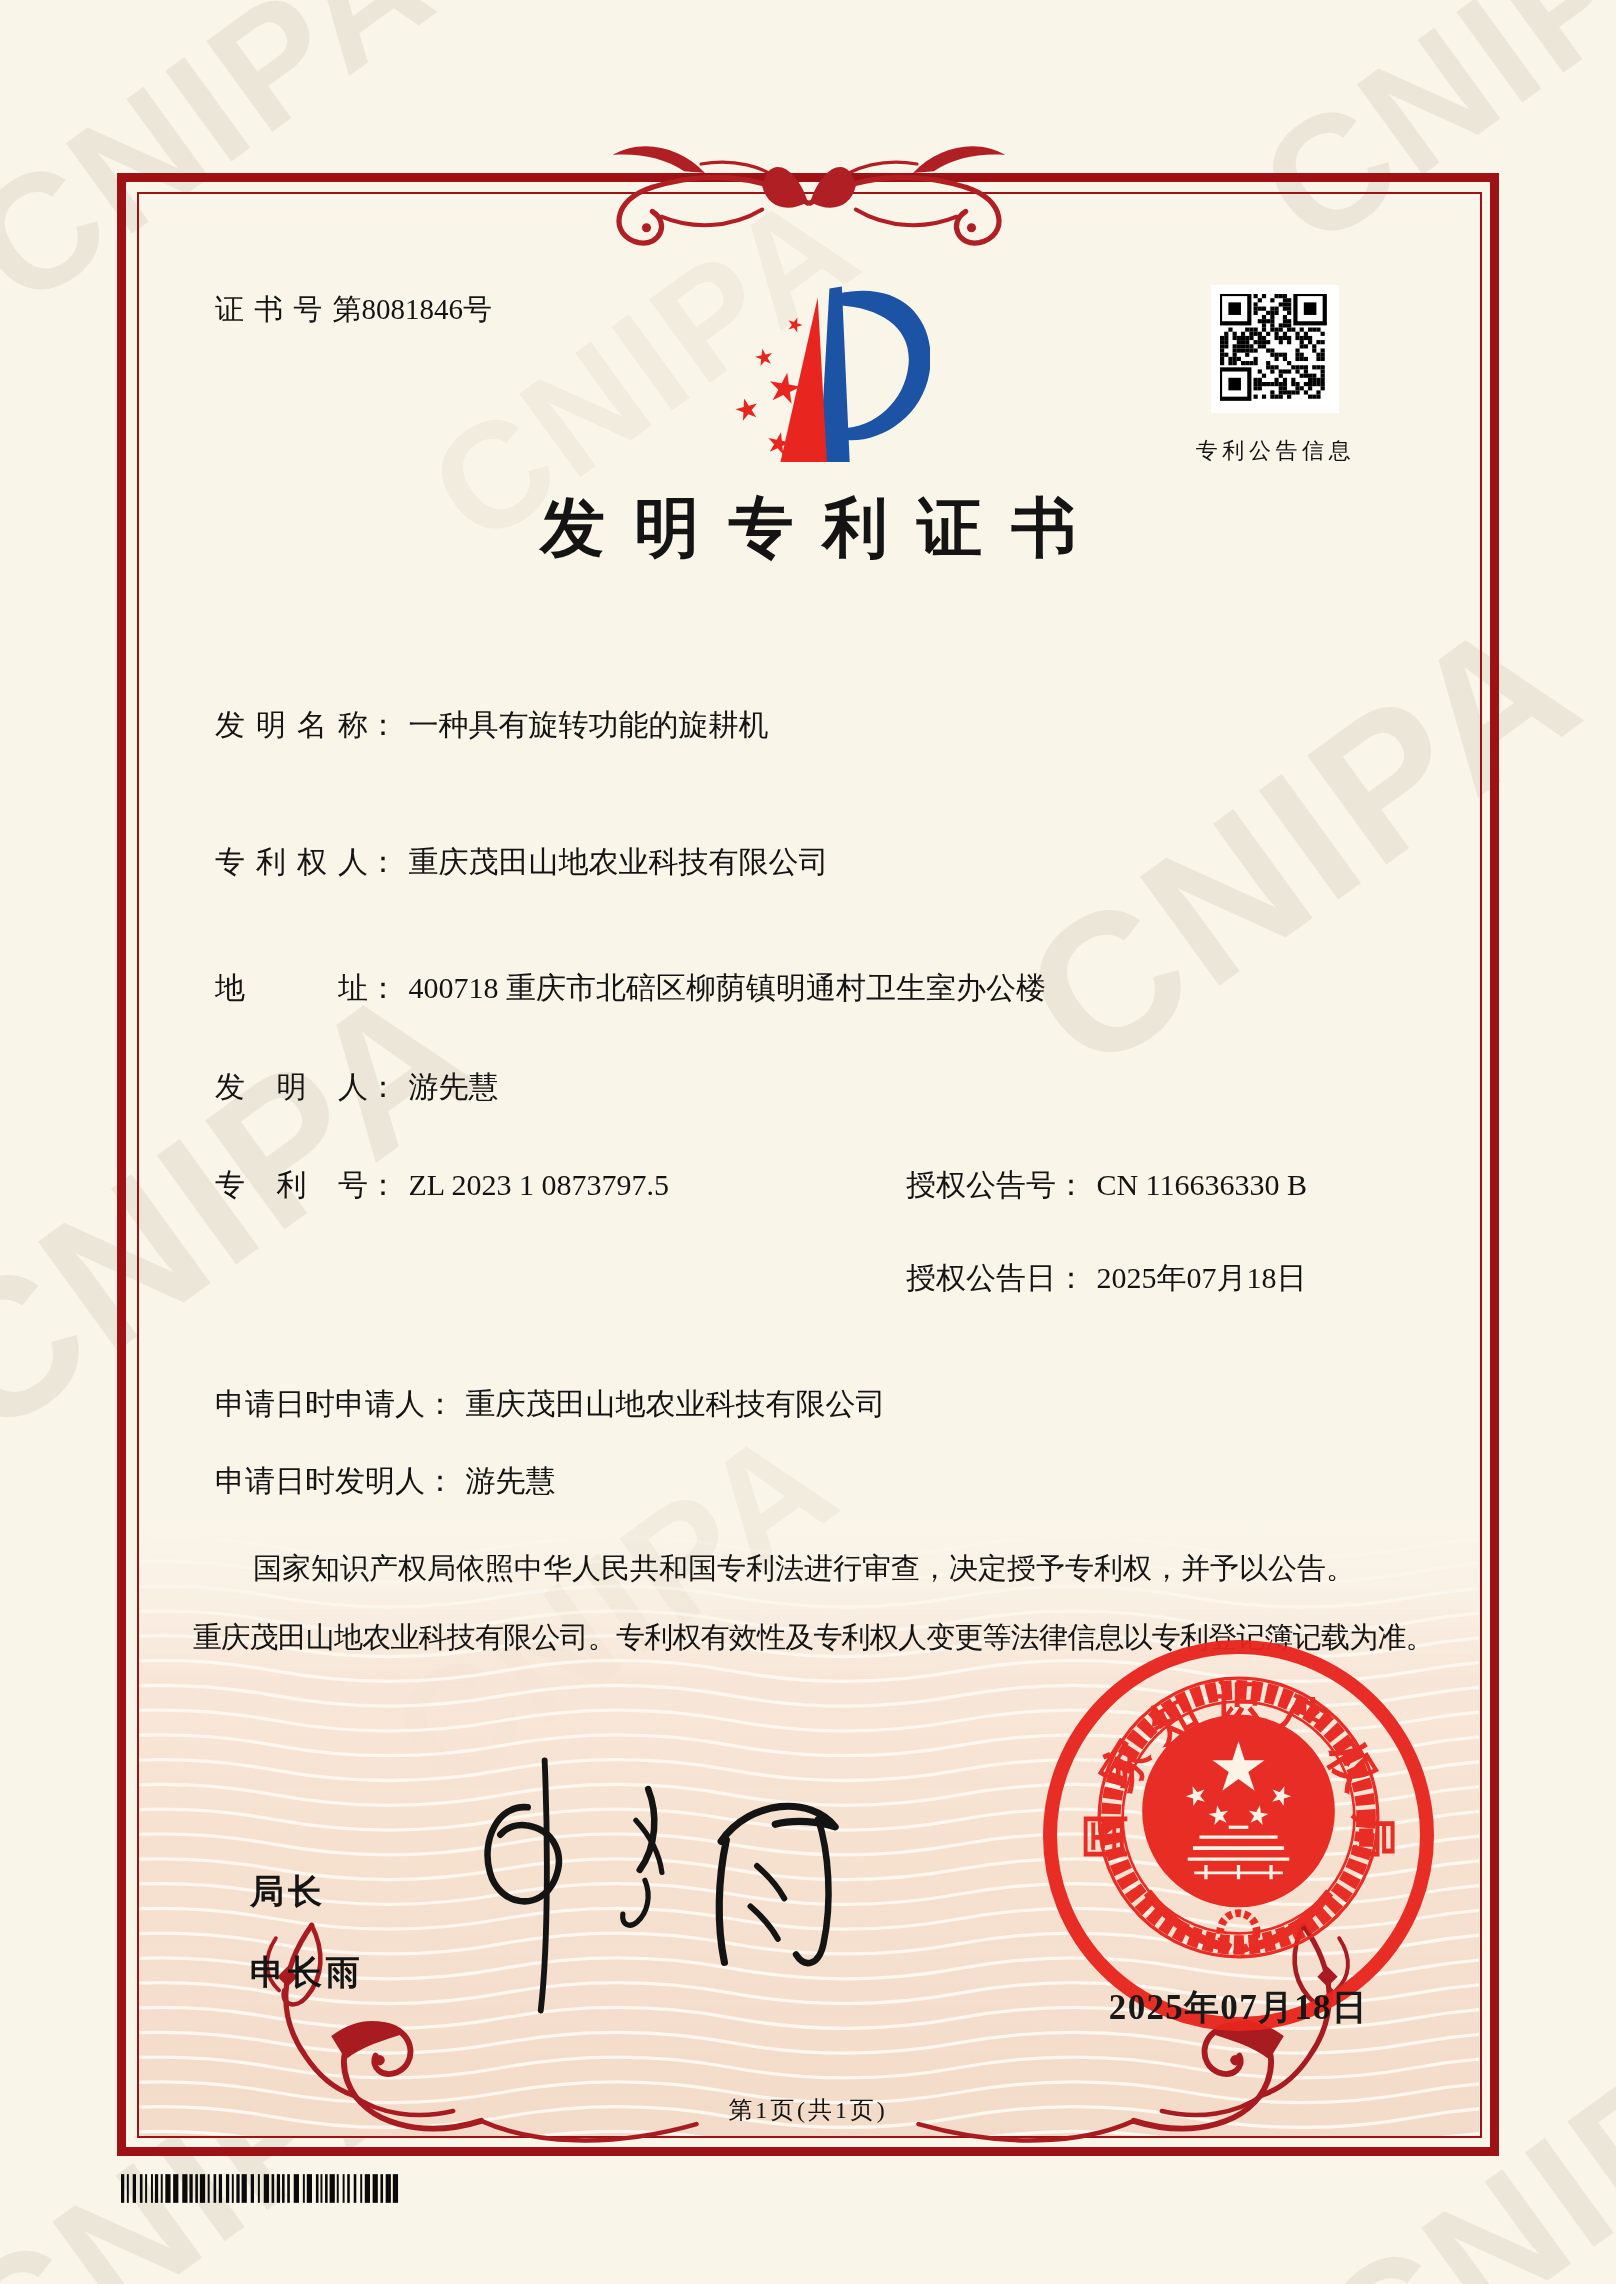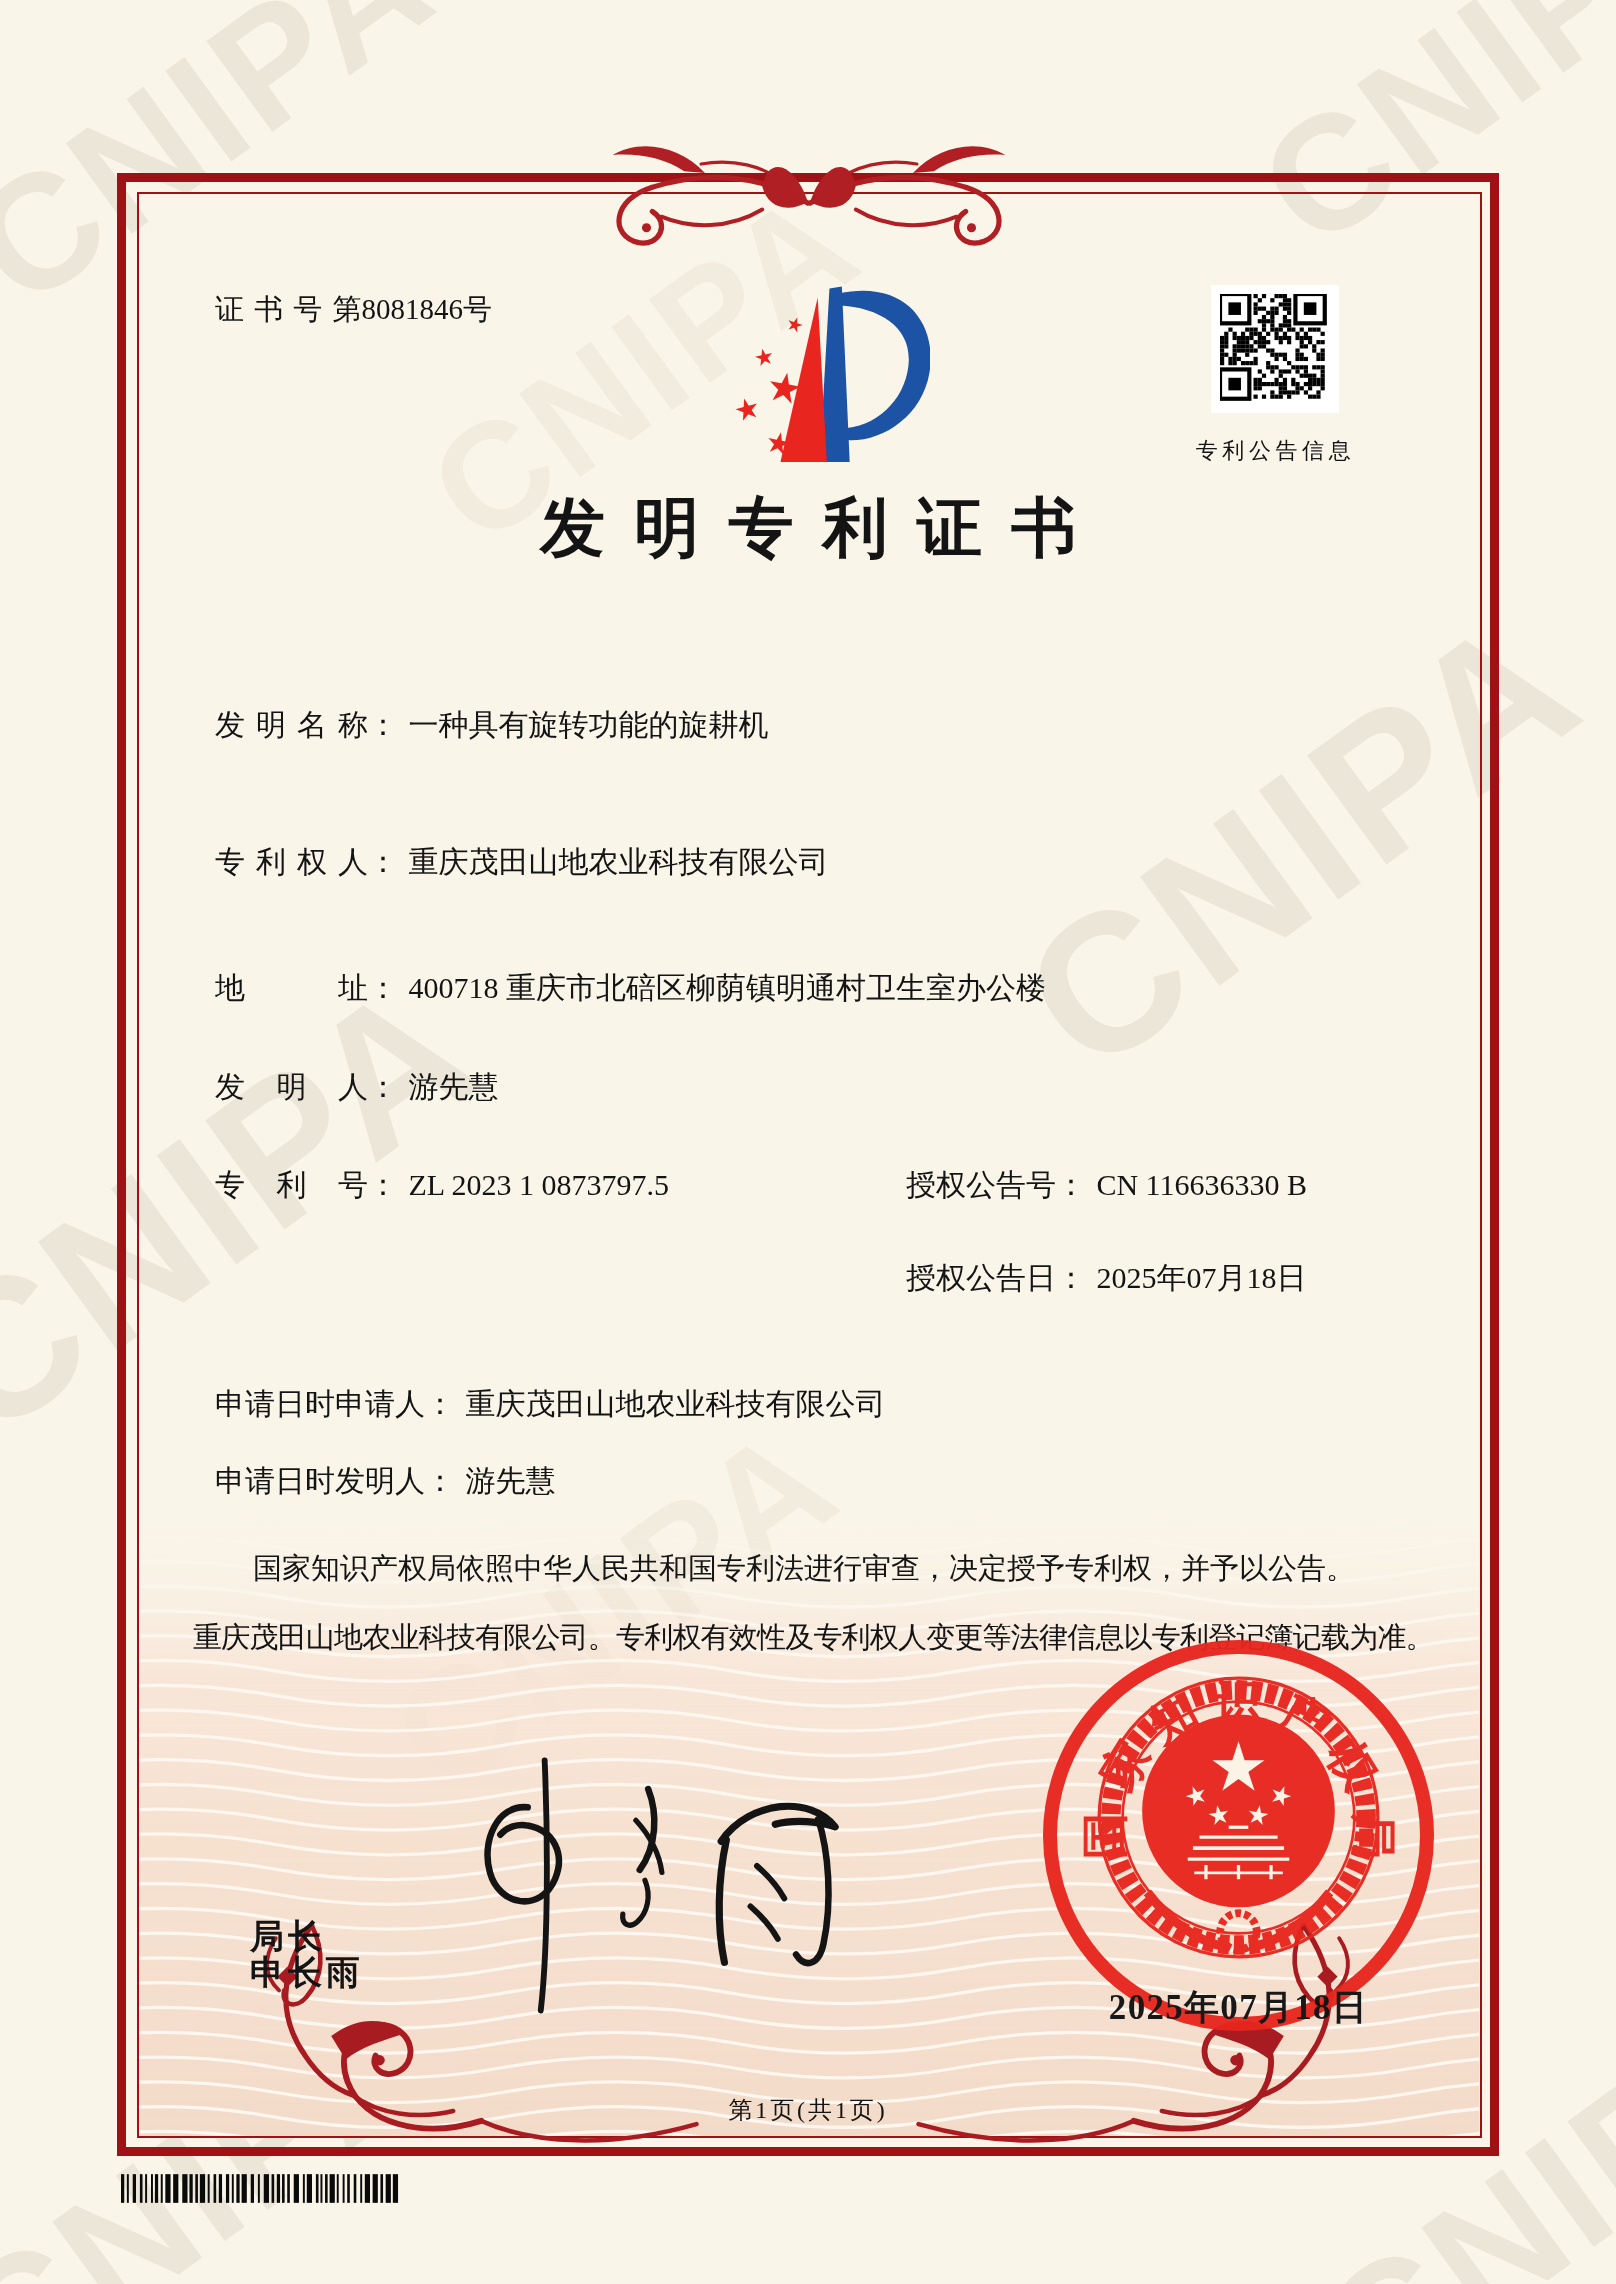--- a/index.html
+++ b/index.html
@@ -47,21 +47,21 @@
   .row .val{margin-left:10.4px;}
   .rcol{left:906px;}
 
   .statement{position:absolute;left:193px;top:1549px;width:1204px;z-index:5;font-size:29px;}
   .statement .l1{text-indent:60px;white-space:nowrap;}
   .statement .l2{margin-top:29px;font-size:29px;letter-spacing:-0.8px;white-space:nowrap;}
 
   
   .officer{position:absolute;left:250px;z-index:5;font-family:"Liberation Sans","DejaVu Sans",sans-serif;
       font-weight:bold;font-size:34px;letter-spacing:3.9px;}
-  .officer.t{top:1914px;}
+  .officer.t{top:1869px;}
   .officer.n{top:1950px;}
   .sig{position:absolute;left:430px;top:1742px;z-index:6;}
 
   
   .seal{position:absolute;left:1043px;top:1640px;width:391px;height:391px;z-index:7;opacity:.96;}
   .seal-ring{position:absolute;left:0;top:0;width:363px;height:363px;border:14.3px solid #e7261e;
       border-radius:50%;}
   .seal-char{position:absolute;left:50%;top:50%;font-size:47px;font-weight:bold;color:#e7261e;
       transform:rotate(var(--a)) translateY(-165px) translateX(-50%);transform-origin:0 0;
       font-family:"Liberation Serif","DejaVu Serif",serif;}

